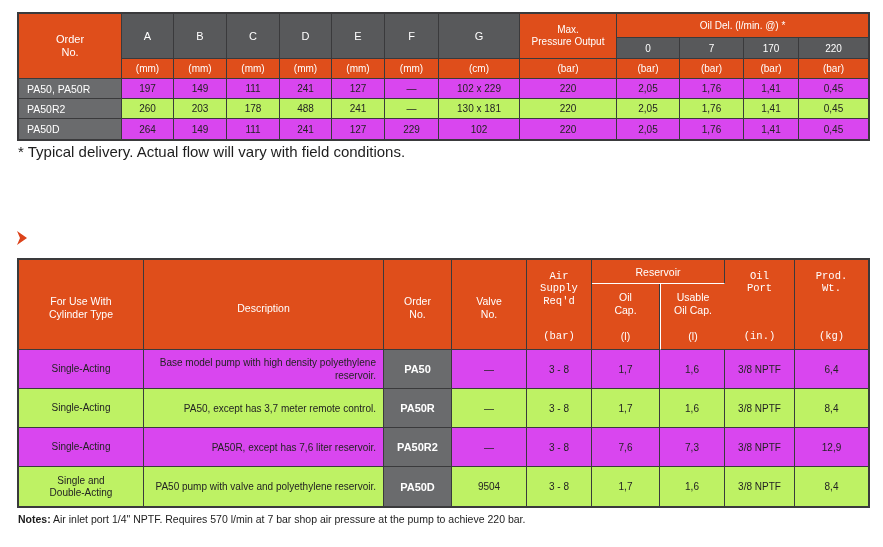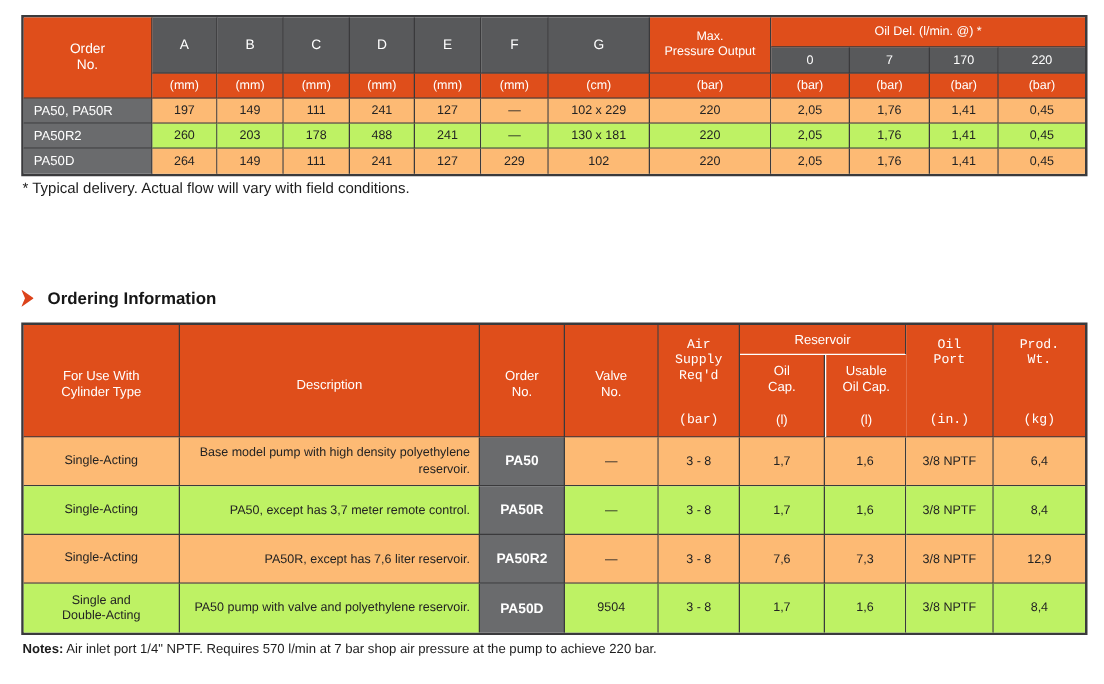--- a/index.html
+++ b/index.html
@@ -9,21 +9,21 @@
   }
   
   table.t{border-collapse:separate;border-spacing:0;table-layout:fixed;position:absolute;border:2px solid #3A3A3C;}
   .t th,.t td{box-sizing:border-box;border-right:1px solid #3A3A3C;border-bottom:1px solid #3A3A3C;
     padding:0;font-size:10px;font-weight:normal;text-align:center;vertical-align:middle;overflow:hidden;}
   .t tr > *:last-child{border-right:none;}
   .t tbody tr:last-child > *{border-bottom:none;}
   .orange{background:#DF4E1B;color:#ffffff;font-weight:bold;}
   .gray{background:#58595B;color:#ffffff;font-weight:bold;}
   .ml{white-space:pre-line;line-height:1.2;}
-  tr.odd td{background:#fdba74;}
+  tr.odd td{background:#d946ef;}
   tr.even td{background:#bef264;}
 
   
   .spec{left:17px;top:12px;width:849px;}
   .spec tr.h1{height:24px;}
   .spec tr.h2{height:21px;}
   .spec tr.h3{height:20px;}
   .spec tbody tr{height:20px;}
   .spec .dimletter{font-size:11px;}
   .spec .u{font-size:10px;}
@@ -41,21 +41,21 @@
   .spread{display:flex;flex-direction:column;justify-content:space-between;align-items:center;
     height:84px;box-sizing:border-box;padding:7px 2px 5px;font-family:Liberation Mono, monospace;}
   .spread2{display:flex;flex-direction:column;justify-content:space-between;align-items:center;
     height:61px;box-sizing:border-box;padding:5px 2px 5px;}
   .order th.reservoir{border-bottom:1px solid #ffffff;}
   .order th.subdiv{border-left:1px solid #ffffff;}
   .order td.desc{text-align:right;padding:2px 7px;line-height:1.3;}
   .order td.ordcell{background:#6A6B6D !important;color:#fff;font-weight:bold;font-size:11px;}
 
   
-  .footnote{position:absolute;left:18px;top:143px;font-size:12px;color:#1d1d1d;text-align:center;}
+  .footnote{position:absolute;left:18px;top:143px;font-size:15px;color:#1d1d1d;text-align:center;}
   .section-heading{position:absolute;left:17px;top:231px;display:flex;align-items:center;gap:11px;}
   .arrow-icon{display:inline-block;width:10px;height:14px;background:#DC431B;
     clip-path:polygon(0 0,100% 50%,0 100%,30% 50%);}
   .section-title{font-size:13.5px;font-weight:bold;color:#161616;}
   .notes{position:absolute;left:18px;top:513px;font-size:10.5px;color:#1d1d1d;}
   .notes b{font-weight:bold;}
 </style>
 </head>
 <body>
 
@@ -157,21 +157,20 @@
       <td>1,41</td>
       <td>0,45</td>
     </tr>
   </tbody>
 </table>
 
 <div class="footnote">* Typical delivery. Actual flow will vary with field conditions.</div>
 
 <div class="section-heading">
   <span class="arrow-icon"></span>
-  <span class="section-title">Ordering Information</span>
 </div>
 
 <table class="t order">
   <colgroup>
     <col style="width:125px">
       <col style="width:240px">
       <col style="width:68px">
       <col style="width:75px">
     <col style="width:65px">
       <col style="width:68px">

